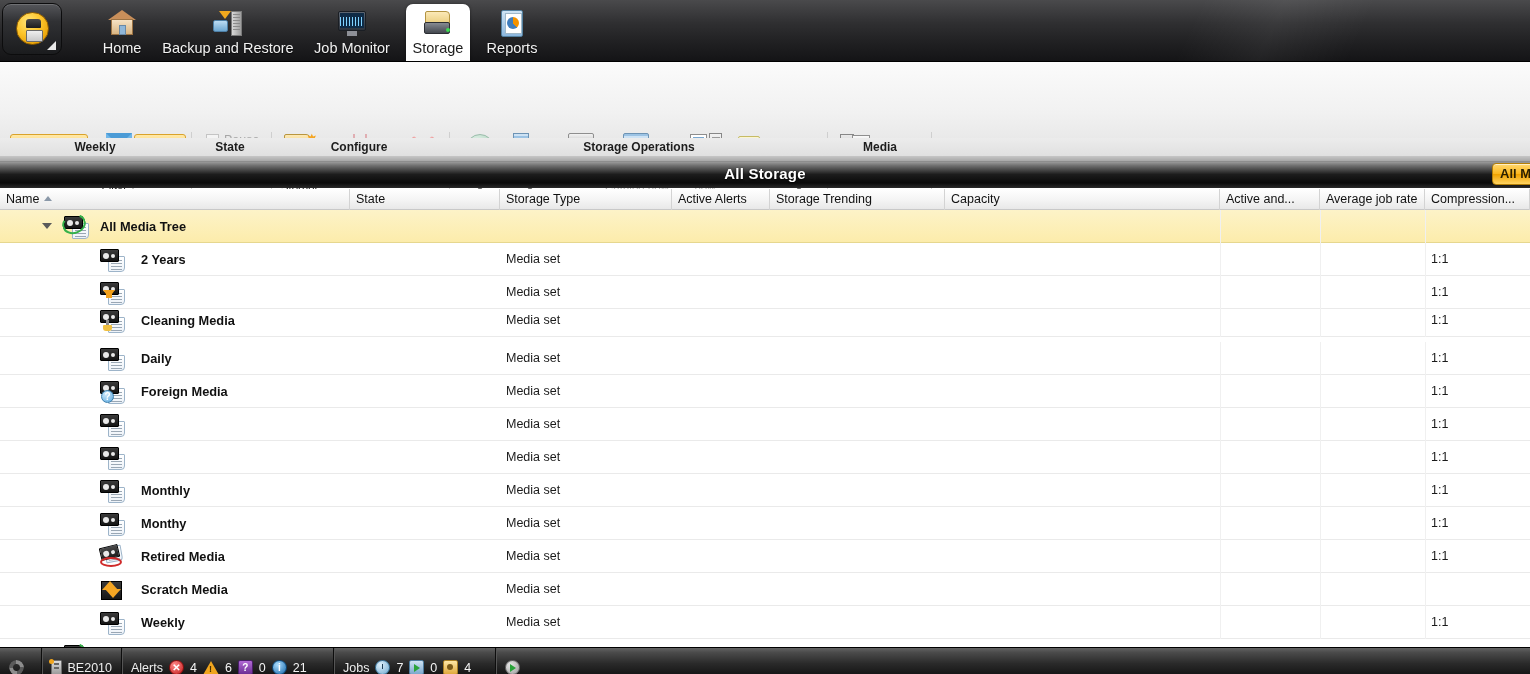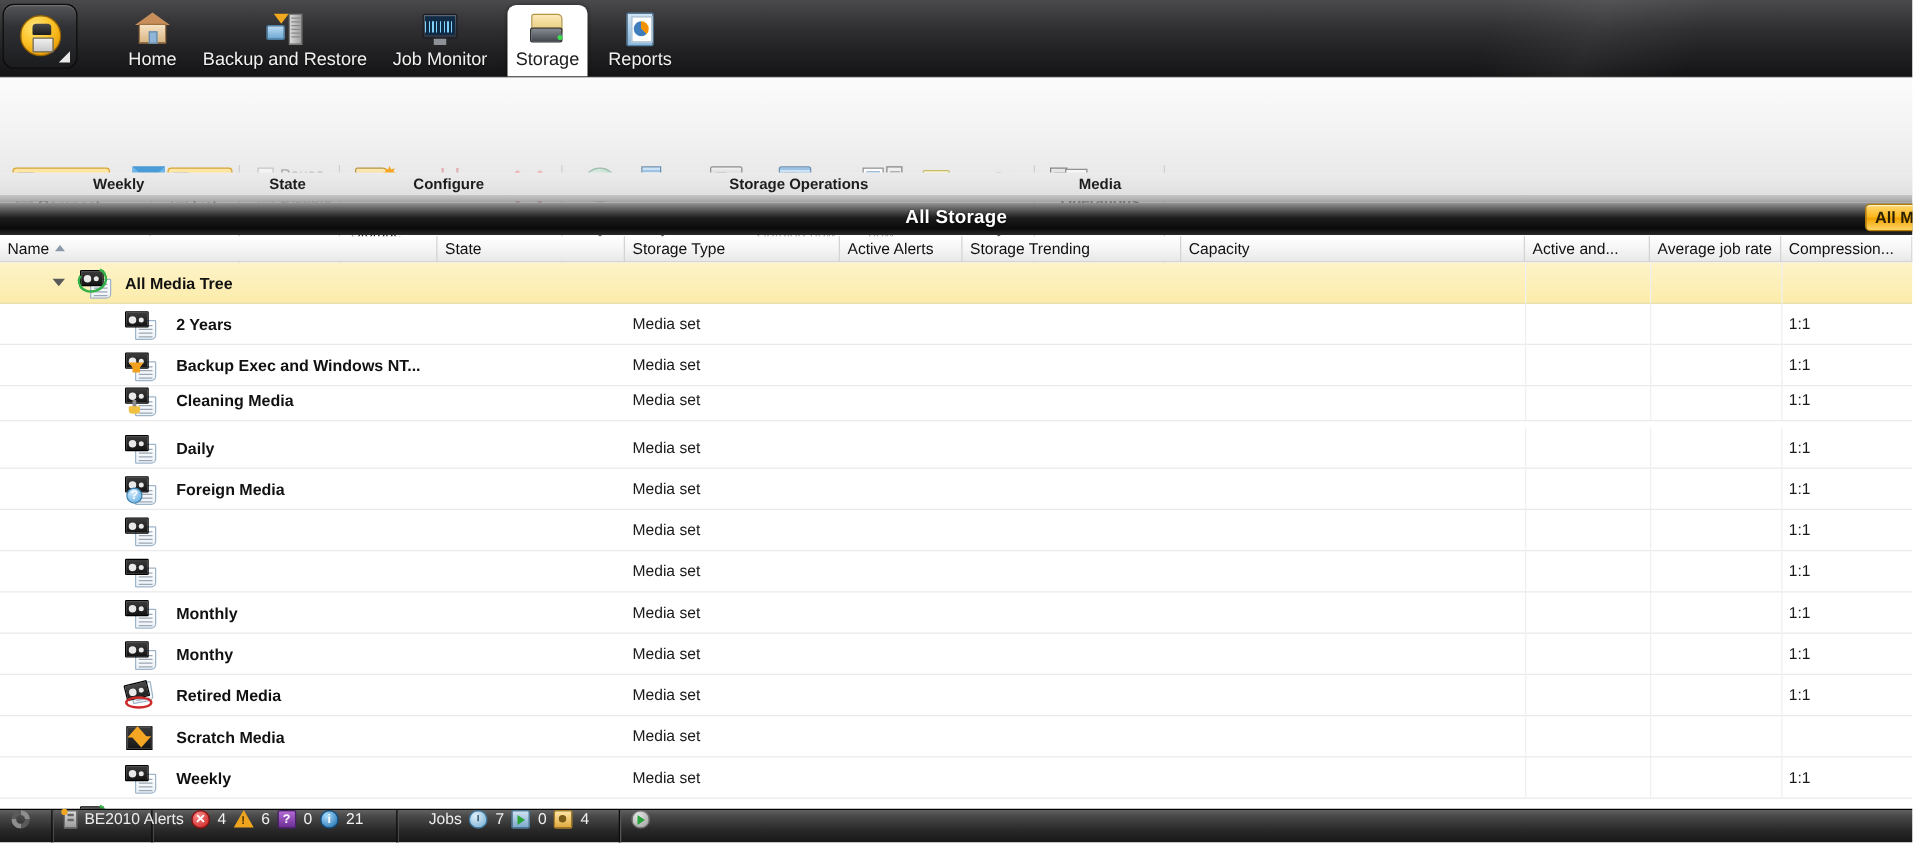--- a/index.html
+++ b/index.html
@@ -257,21 +257,21 @@
   .micon.scratch .a1{position:absolute;left:2px;top:2px;width:0;height:0;border-left:8px solid transparent;border-right:8px solid transparent;border-bottom:9px solid #f5a623;}
   .micon.scratch .a2{position:absolute;left:5px;top:10px;width:0;height:0;border-left:8px solid transparent;border-right:8px solid transparent;border-top:9px solid #f5a623;}
 
   
   .statusbar {
     position: absolute; left: 0; top: 647px; width: 1530px; height: 27px;
     background: linear-gradient(180deg,#626262 0%,#4a4a4a 18%,#2a2a2a 60%,#171717 100%);
     border-top: 1px solid #000;
   }
   .statusbar .seg {
-    position: absolute; top: 0; height: 27px; display: flex; align-items: flex-start; gap: 6px;
+    position: absolute; top: 0; height: 27px; display: flex; align-items: flex-end; gap: 6px;
     color: #e9e9e9; font-size: 12.5px; padding: 0 9px;
     border-right: 1px solid #0d0d0d; box-shadow: 1px 0 0 #555;
   }
   .statusbar .seg.last { border-right: none; box-shadow:none; }
   .sb-ic { width: 15px; height: 15px; position: relative; display:inline-block; }
   .ic-spin{border-radius:50%;background:conic-gradient(#8d8d8d 0 25%,#5a5a5a 25% 50%,#8d8d8d 50% 75%,#5a5a5a 75% 100%);
     -webkit-mask: radial-gradient(circle, transparent 3px, #000 4px); mask: radial-gradient(circle, transparent 3px, #000 4px);}
   .ic-srv{background:linear-gradient(180deg,#dcdcdc,#9b9b9b);border:1px solid #6f6f6f;border-radius:1px;}
   .ic-srv:after{content:"";position:absolute;left:2px;top:2px;width:5px;height:2px;background:#666;box-shadow:0 4px 0 #666;}
   .ic-srv:before{content:"";position:absolute;left:-3px;top:-2px;width:5px;height:5px;border-radius:50%;background:#f0a51e;}
@@ -547,21 +547,20 @@
           <span class="gline" style="left:1220px;"></span>
           <span class="gline" style="left:1320px;"></span>
           <span class="gline" style="left:1425px;"></span>
         </div>
         <div class="row" style="top:66px;">
           <span class="micon" style="left:100px;">
             <span class="doc"></span>
             <span class="cart"></span>
             <span class="dnarrow"></span>
           </span>
-          <span class="nm" style="left:141px;">Backup Exec and Windows NT...</span>
           <span class="cell" style="left:506px;">Media set</span>
           <span class="cell" style="left:1431px;">1:1</span>
           <span class="gline" style="left:1220px;"></span>
           <span class="gline" style="left:1320px;"></span>
           <span class="gline" style="left:1425px;"></span>
         </div>
         <div class="row" style="top:94px;">
           <span class="micon" style="left:100px;">
             <span class="doc"></span>
             <span class="cart"></span>
@@ -693,21 +692,21 @@
   </div>
 
   <div class="statusbar">
     <div class="seg" style="left:0; width:42px;">
       <span class="sb-ic ic-spin"></span>
     </div>
     <div class="seg" style="left:42px; width:80px;">
       <span class="sb-ic ic-srv"></span>
       <span class="sb-label">BE2010</span>
     </div>
-    <div class="seg" style="left:106px; width:212px;">
+    <div class="seg" style="left:122px; width:212px;">
       <span class="sb-label">Alerts</span>
       <span class="sb-ic ic-err">✕</span>
       <span class="sb-num">4</span>
       <span class="sb-ic ic-warn"></span>
       <span class="sb-num">6</span>
       <span class="sb-ic ic-q">?</span>
       <span class="sb-num">0</span>
       <span class="sb-ic ic-info">i</span>
       <span class="sb-num">21</span>
     </div>

